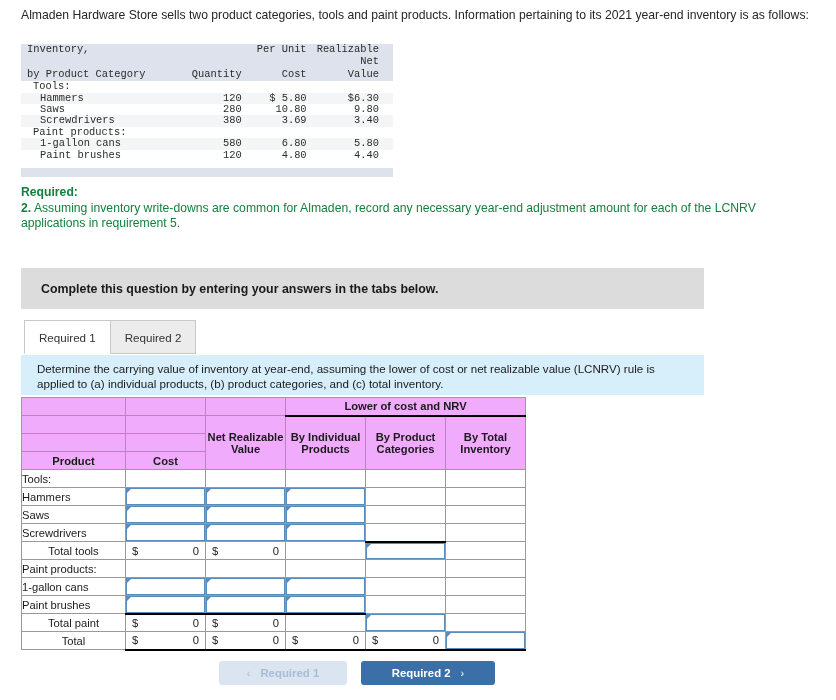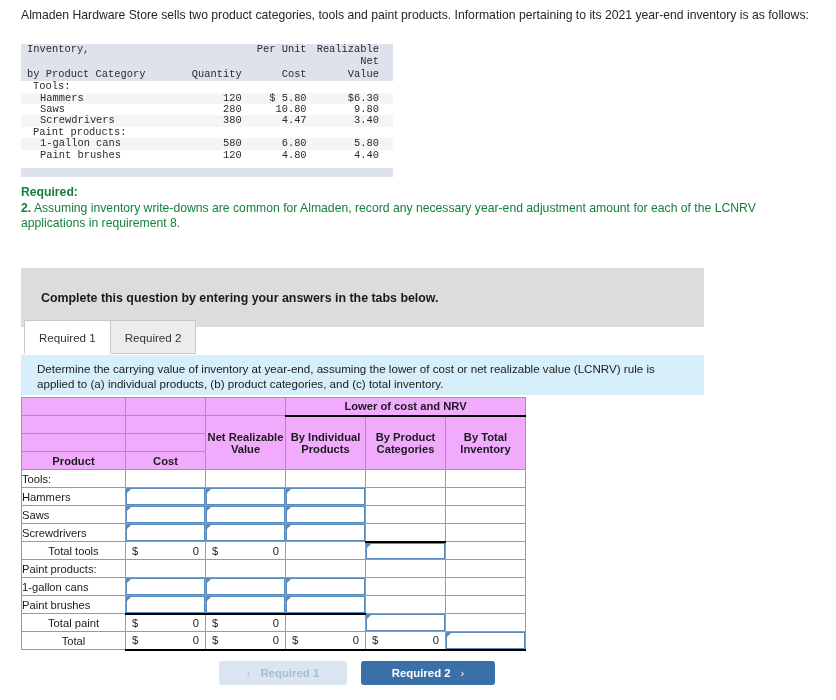--- a/index.html
+++ b/index.html
@@ -42,21 +42,21 @@
   
   .req {
     position: absolute; left: 21px; top: 185px; width: 740px;
     font-size: 12.2px; line-height: 15.5px; color: #15803d;
   }
   .req b { font-weight: bold; }
   .req .line { margin: 0; }
 
   
   .banner {
-    position: absolute; left: 21px; top: 268px; width: 683px; height: 59px;
+    position: absolute; left: 21px; top: 268px; width: 683px; height: 41px;
     background: #dcdcdc;
     display: flex; align-items: center;
   }
   .banner-text {
     font-size: 12.4px; font-weight: bold; color: #1a1a1a; padding-left: 20px;
   }
 
   
   .tabs { position: absolute; left: 24px; top: 320px; height: 34px; display: flex; }
   .tab {
@@ -183,21 +183,21 @@
         </tr>
         <tr>
           <td class="c-label indent2">Saws</td>
           <td class="c-qty">280</td>
           <td class="c-cost">10.80</td>
           <td class="c-nrv">9.80</td>
         </tr>
         <tr class="zebra">
           <td class="c-label indent2">Screwdrivers</td>
           <td class="c-qty">380</td>
-          <td class="c-cost">4.47</td>
+          <td class="c-cost">3.69</td>
           <td class="c-nrv">3.40</td>
         </tr>
         <tr>
           <td class="c-label indent1">Paint products:</td>
           <td class="c-qty"></td>
           <td class="c-cost"></td>
           <td class="c-nrv"></td>
         </tr>
         <tr class="zebra">
           <td class="c-label indent2">1-gallon cans</td>
@@ -217,21 +217,21 @@
           <td colspan="4"></td>
         </tr>
       <tr class="foot">
           <td colspan="4"></td>
         </tr>
     </tbody>
   </table>
 
   <div class="req">
     <div class="line"><b>Required:</b></div>
-    <div class="line"><b>2.</b><span> Assuming inventory write-downs are common for Almaden, record any necessary year-end adjustment amount for each of the LCNRV applications in requirement 8.</span></div>
+    <div class="line"><b>2.</b><span> Assuming inventory write-downs are common for Almaden, record any necessary year-end adjustment amount for each of the LCNRV applications in requirement 5.</span></div>
   </div>
 
   <div class="banner">
     <div class="banner-text">Complete this question by entering your answers in the tabs below.</div>
   </div>
 
   <div class="tabs" id="tabs">
       <div class="tab active">
         <span>Required 1</span>
       </div>

